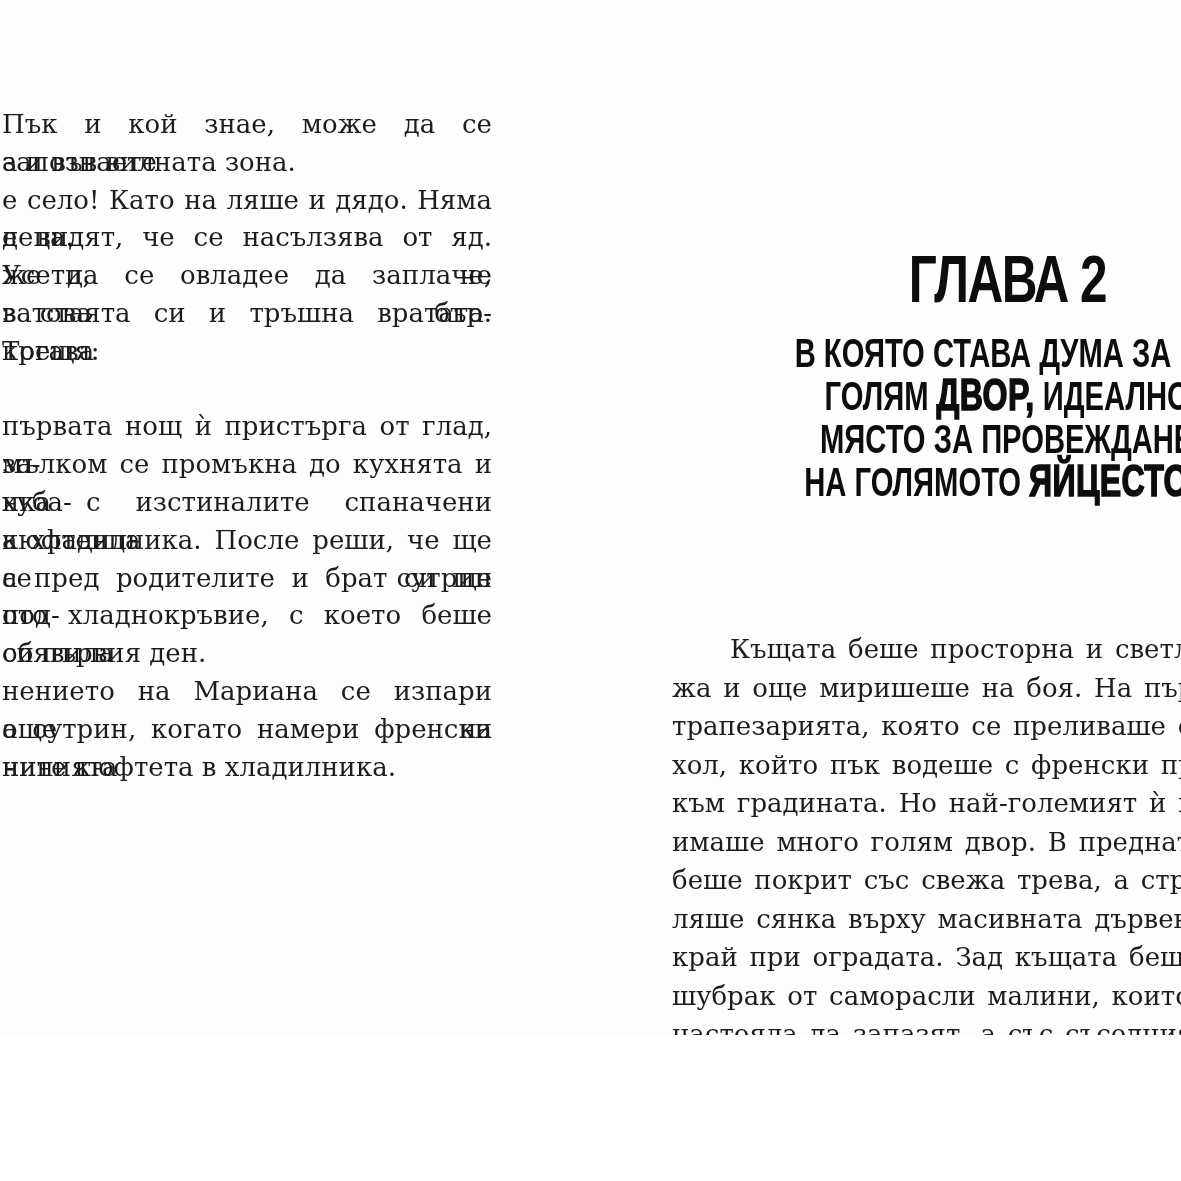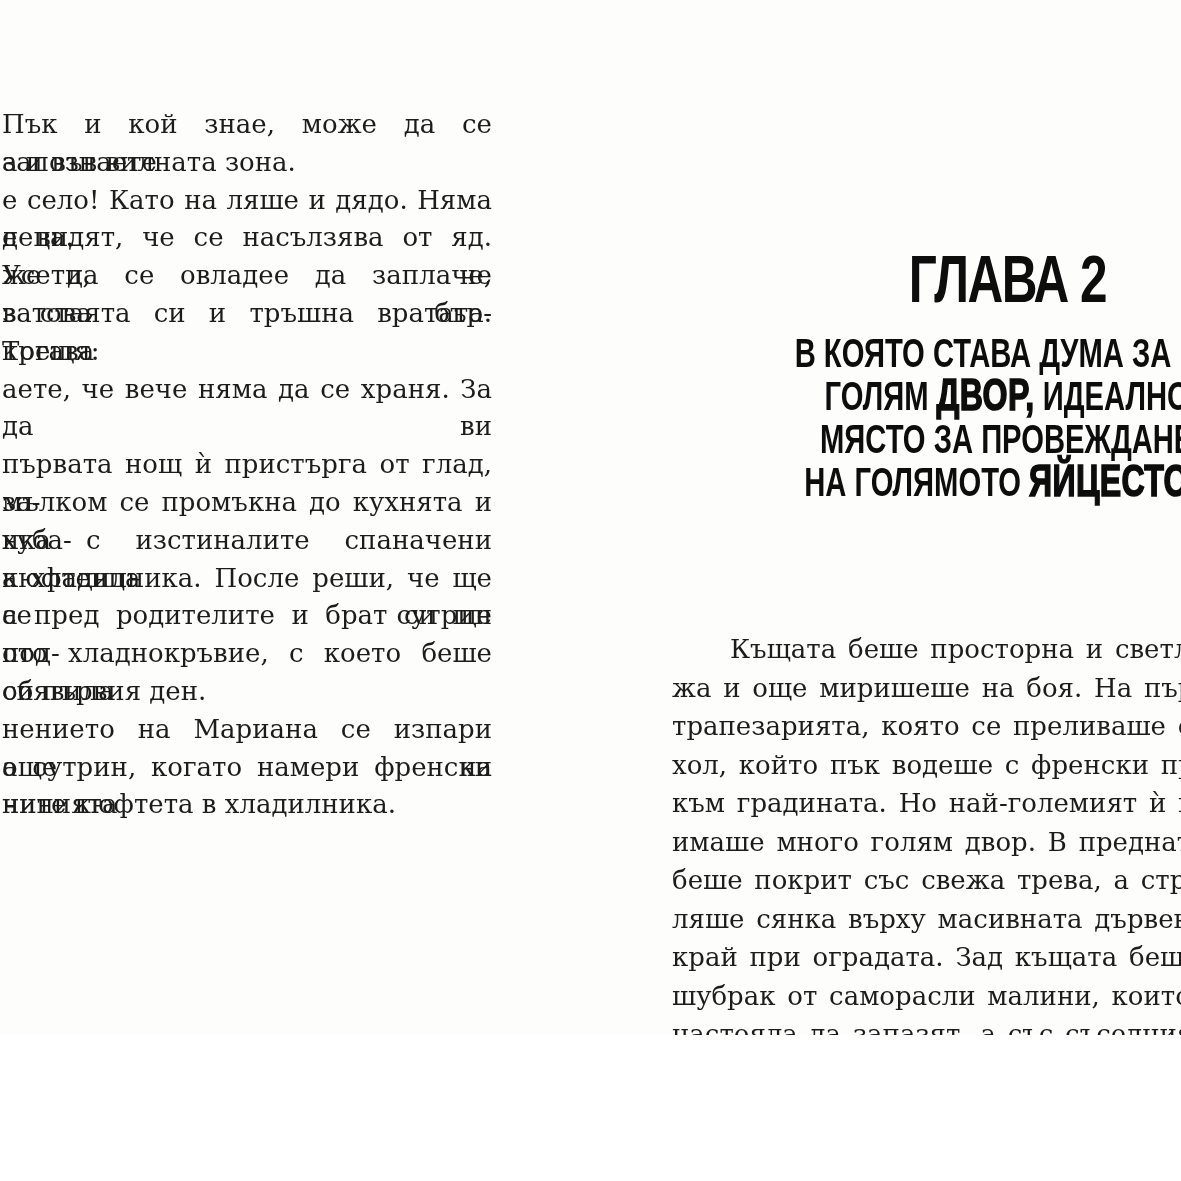--- a/index.html
+++ b/index.html
@@ -80,21 +80,20 @@
 <div class="canvas" style="--bg: #fdfdfc; --body: #1c1c1c; --head: #0d0d0d;">
 
   <div class="textblock left-block">
       <div class="line j">Пък и кой знае, може да се запознаете</div>
       <div class="line">а и във вилната зона.</div>
       <div class="line j">е село! Като на ляше и дядо. Няма деца.</div>
       <div class="line j">е видят, че се насълзява от яд. Усети, че</div>
       <div class="line j">же да се овладее да заплаче, затова бър-</div>
       <div class="line j">в стаята си и тръшна вратата. Тогава</div>
       <div class="line">крещя:</div>
-      <div class="line j">аете, че вече няма да се храня. За да ви</div>
       <div class="line">&nbsp;</div>
       <div class="line j">първата нощ ѝ пристърга от глад, за-</div>
       <div class="line j">мълком се промъкна до кухнята и хуба-</div>
       <div class="line j">нка с изстиналите спаначени кюфтенца</div>
       <div class="line j">а хладилника. После реши, че ще се сутрин</div>
       <div class="line j">а пред родителите и брат си ще под-</div>
       <div class="line j">ото хладнокръвие, с което беше обявила</div>
       <div class="line">си първия ден.</div>
       <div class="line j">нението на Мариана се изпари още на</div>
       <div class="line j">а сутрин, когато намери френски чинията</div>

